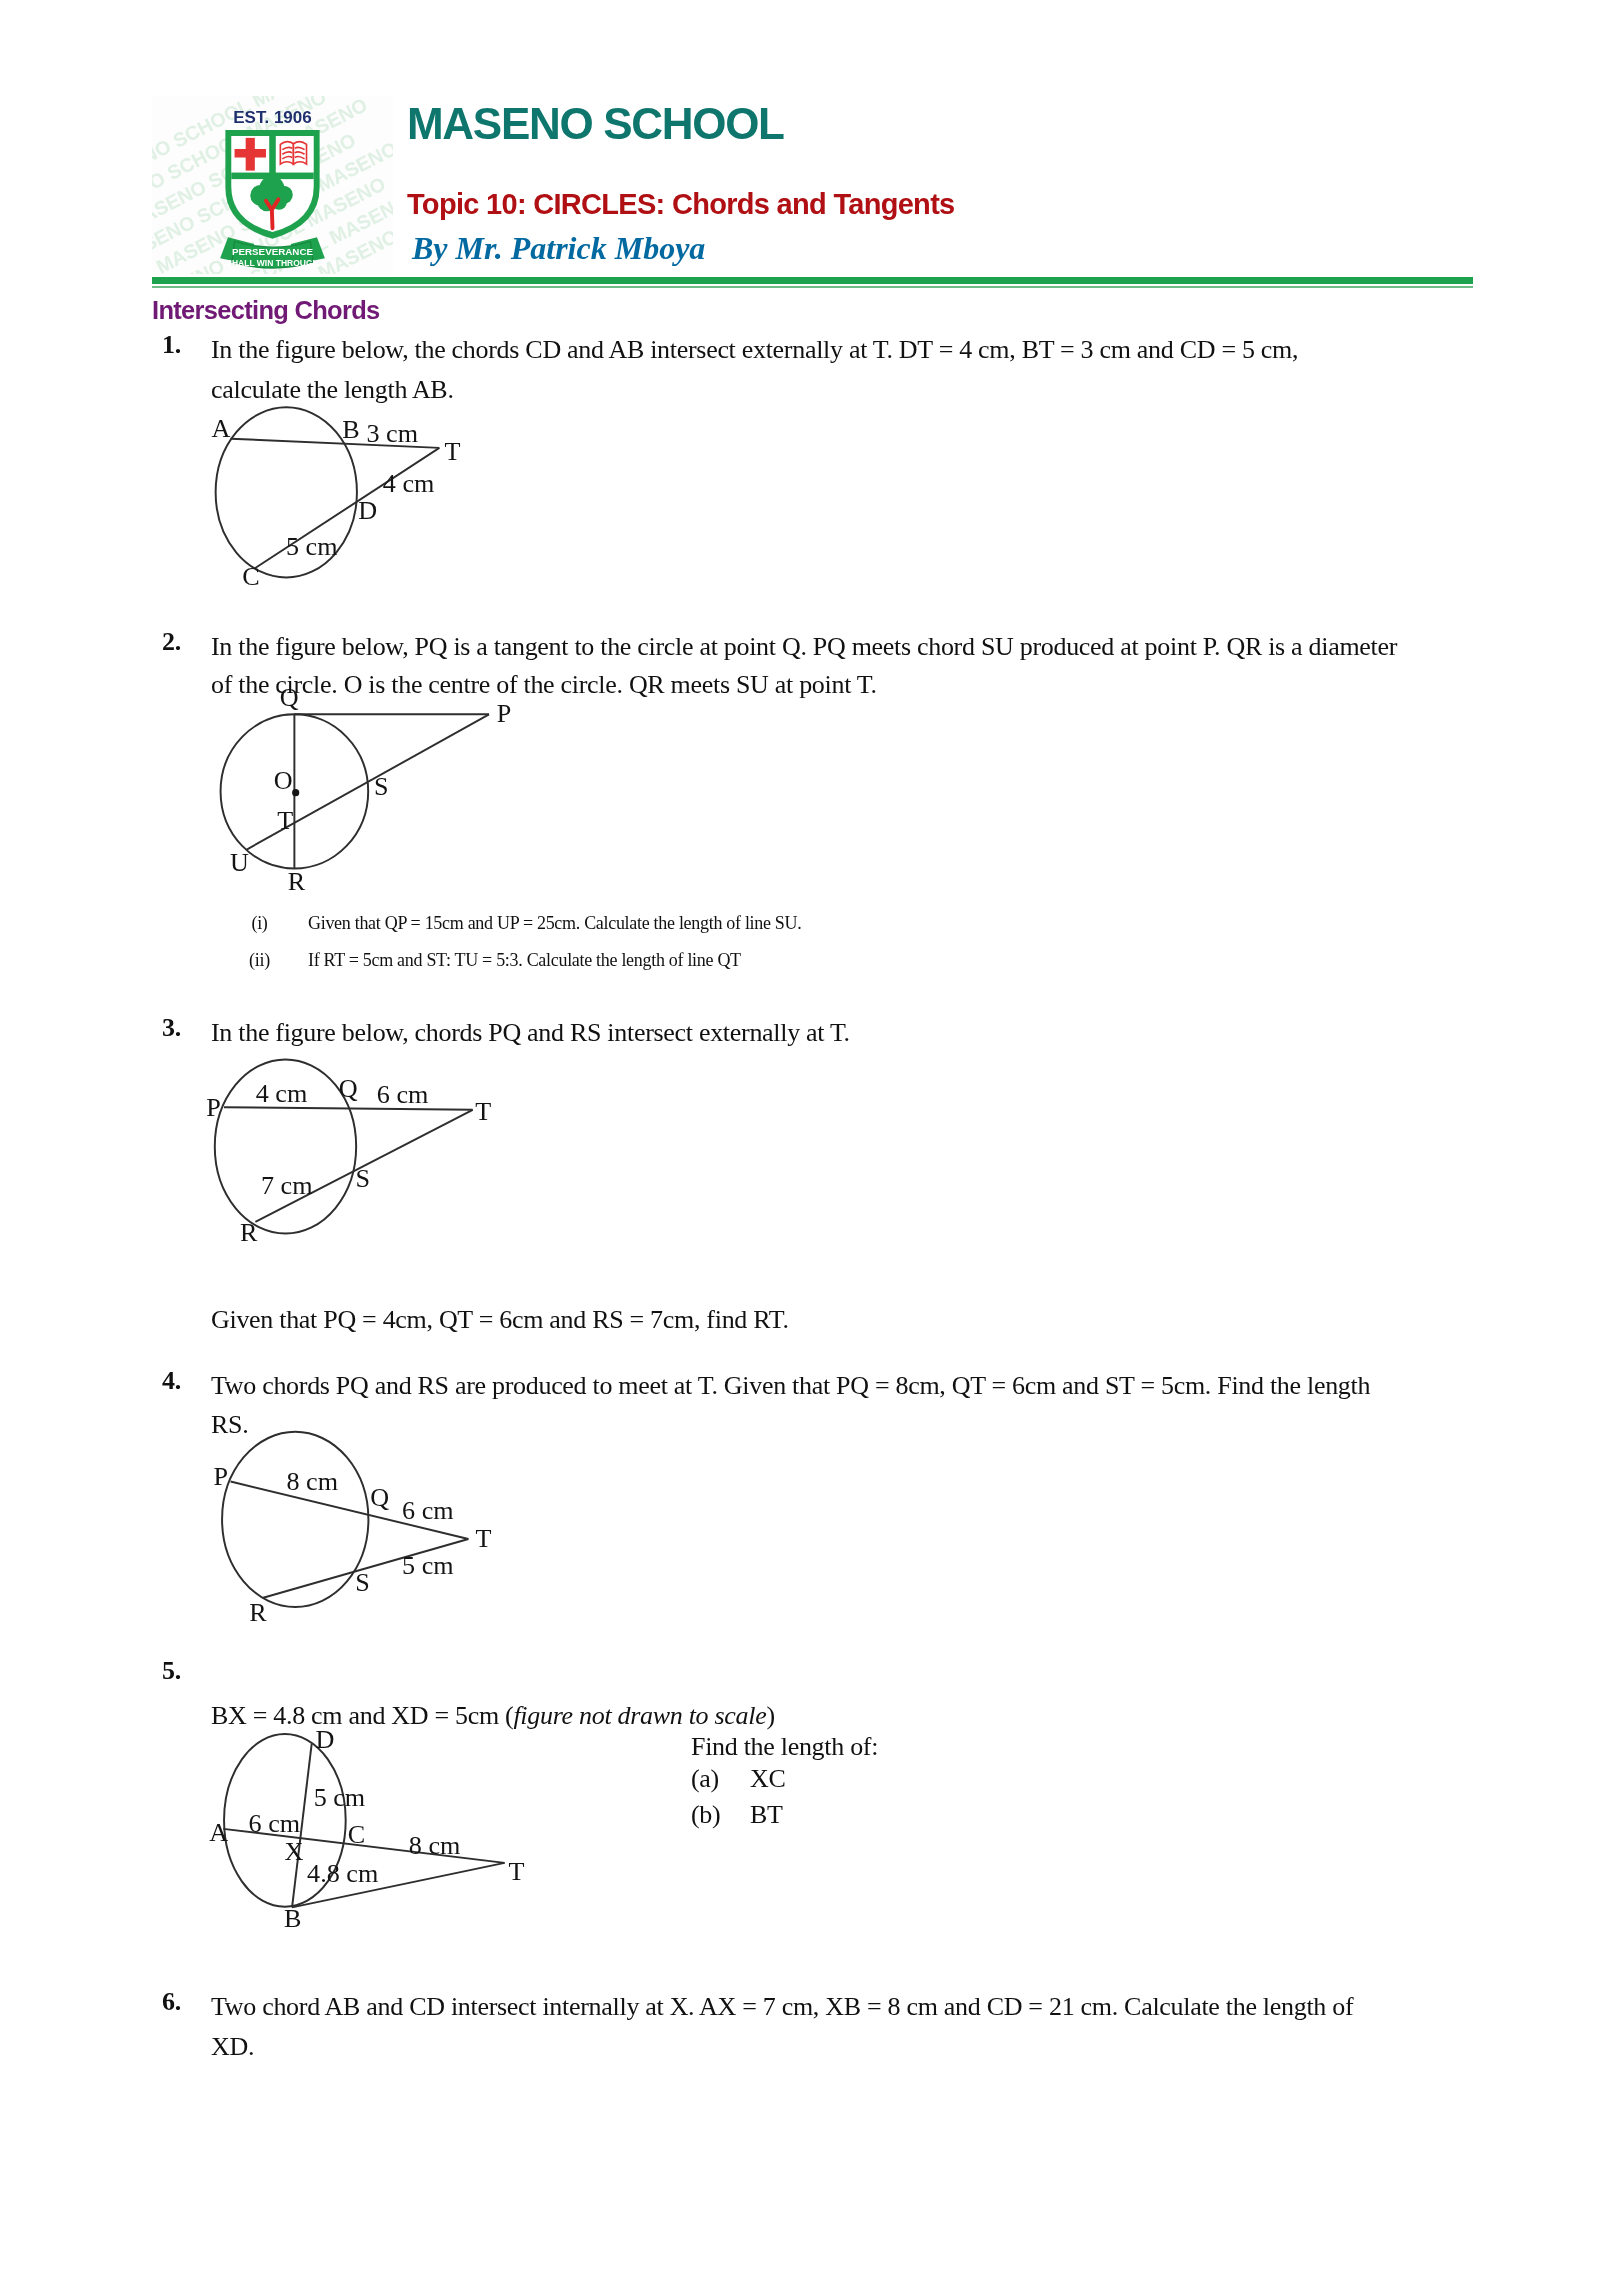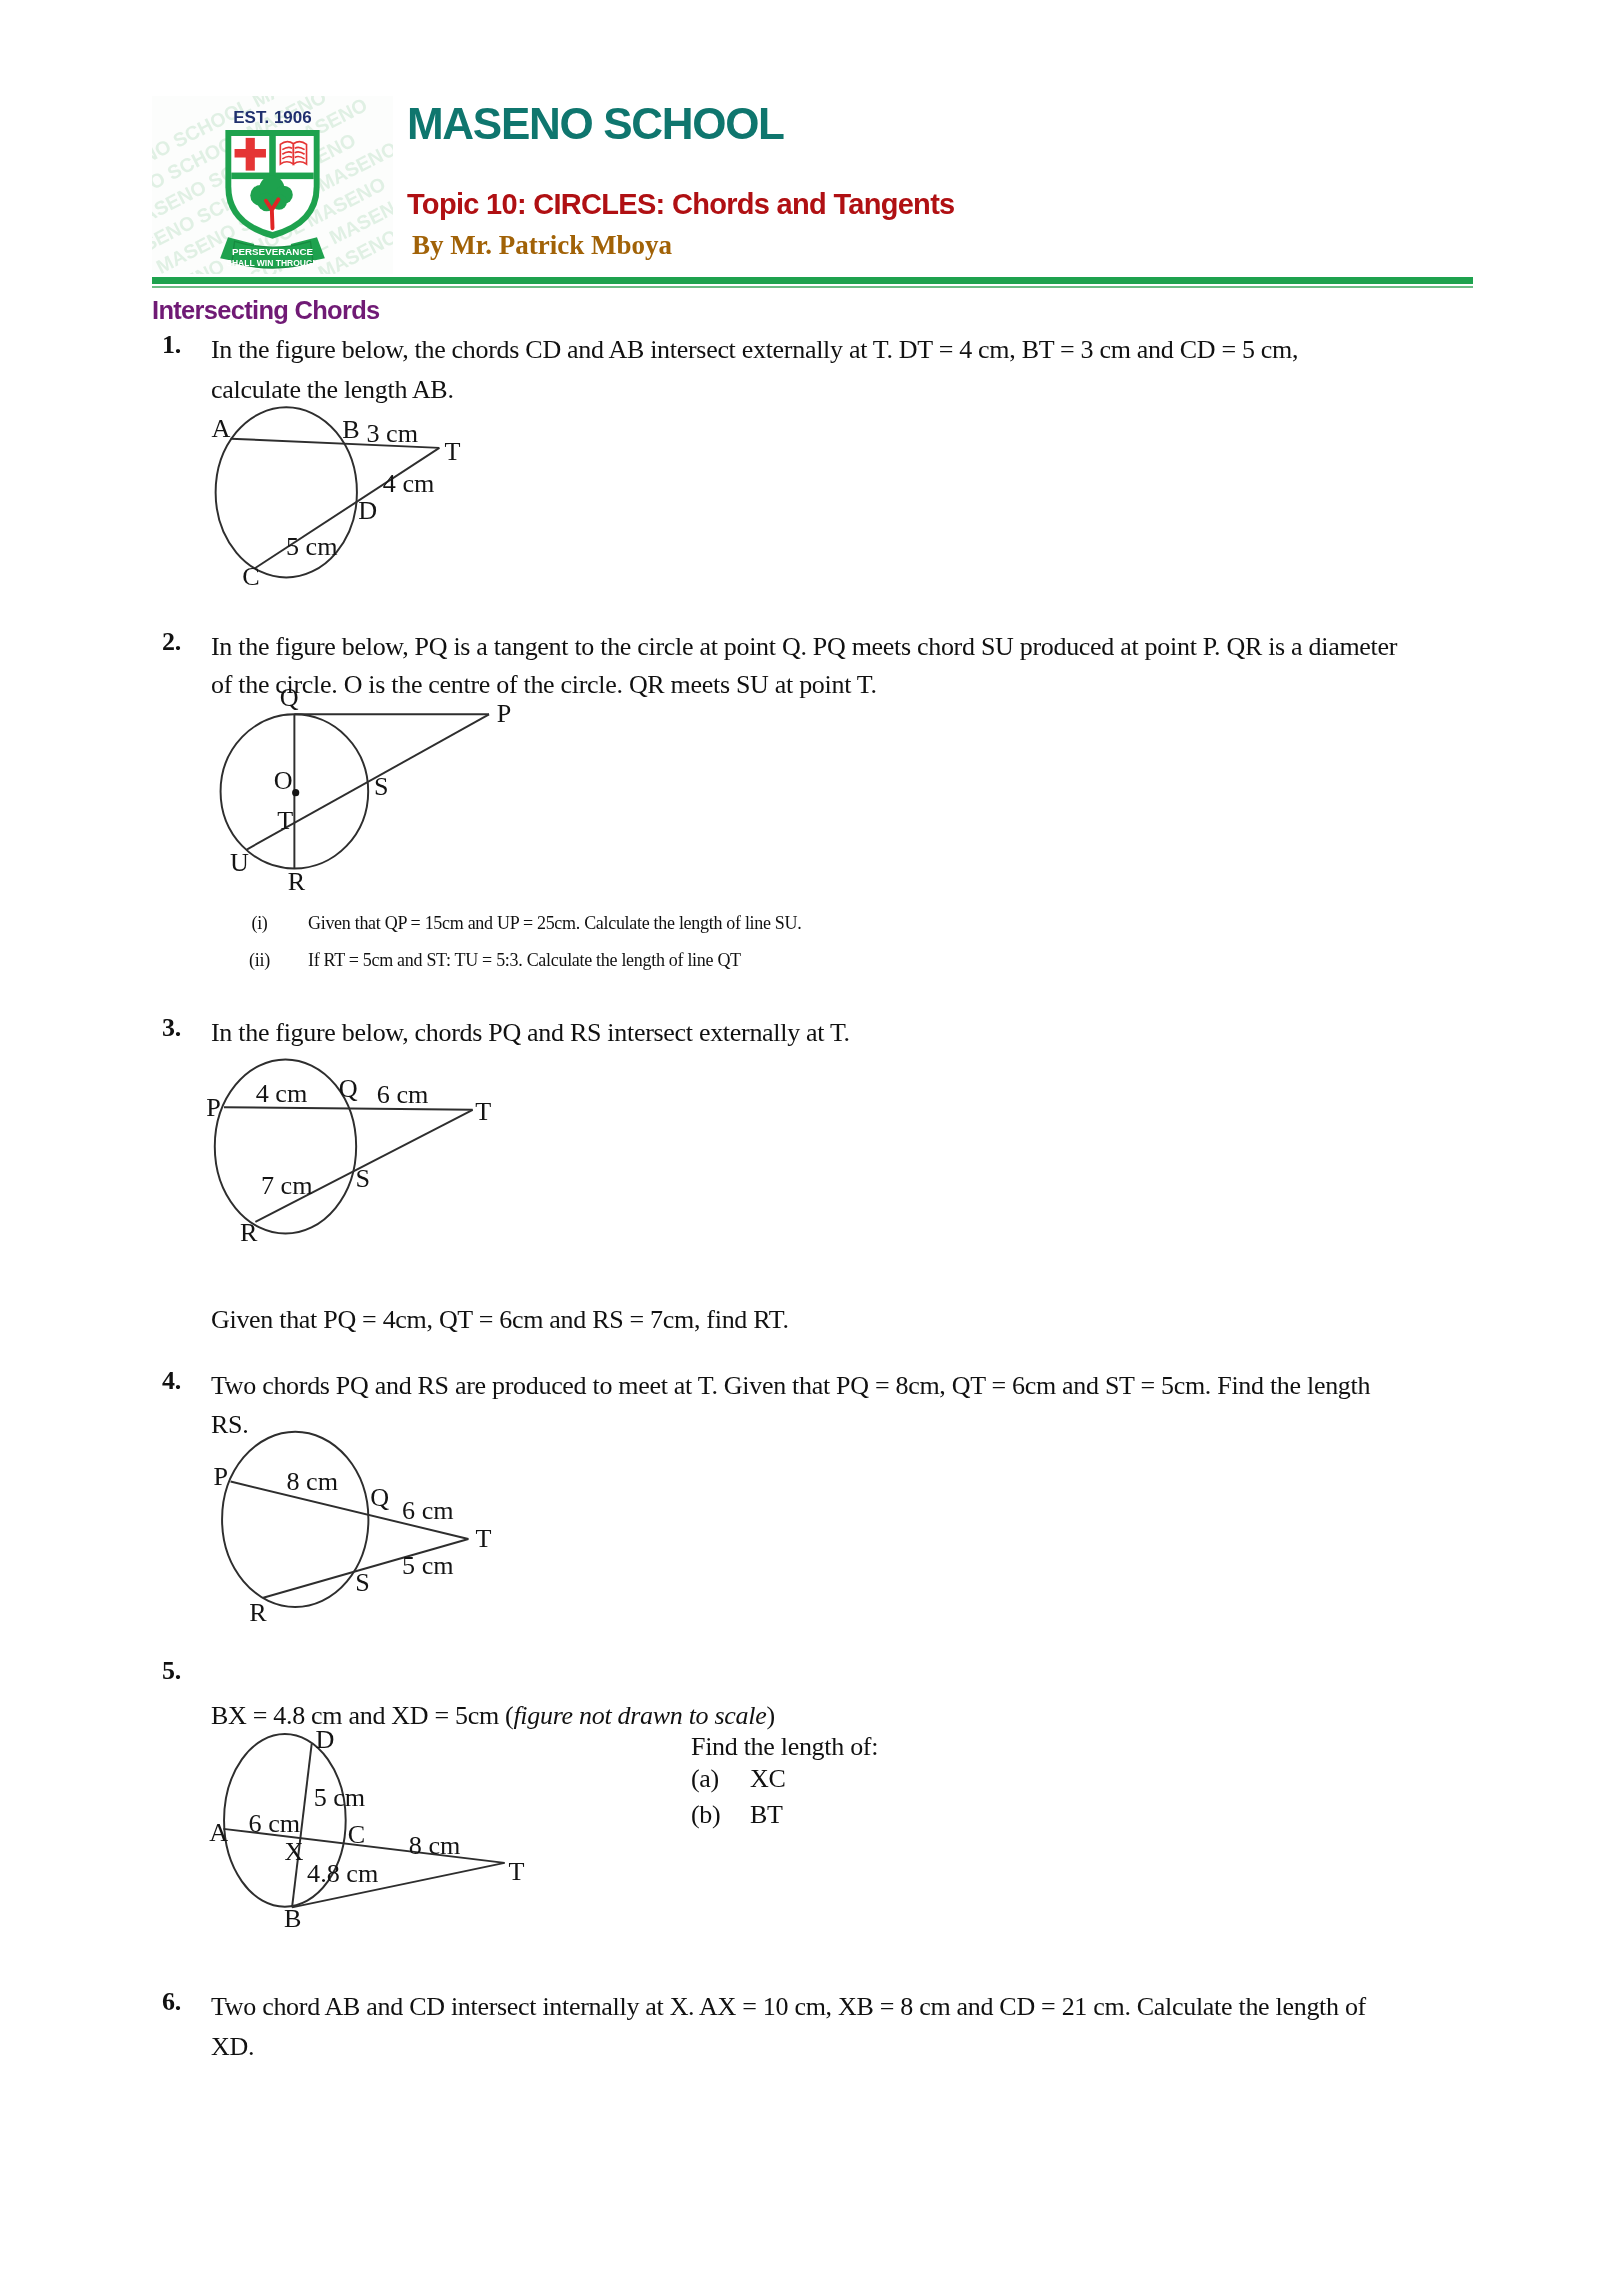--- a/index.html
+++ b/index.html
@@ -18,21 +18,21 @@
     font-weight:800;font-size:44px;letter-spacing:-1.3px;
     color:#0f766e;white-space:nowrap;
   }
   .topic-title{
     font-family:"Liberation Sans",sans-serif;
     font-weight:600;font-size:29px;letter-spacing:-0.7px;
     color:#B01013;white-space:nowrap;
   }
   .author-line{
     font-family:"Liberation Serif",serif;
-    font-weight:700;font-size:27px;color:#a16207;white-space:nowrap;
+    font-weight:700;font-size:32px;color:#0369a1;white-space:nowrap;font-style:italic;
   }
   .rule-thick{height:6.5px;background:#1EA24E;}
   .rule-gap{height:2px;background:transparent;}
   .rule-thin{height:2.6px;background:#6dbd85;}
   
   .section-heading{
     font-family:"Liberation Sans",sans-serif;
     font-weight:700;font-size:25.5px;letter-spacing:-0.7px;
     color:#701a75;white-space:nowrap;
   }
@@ -228,17 +228,17 @@
 
   <div class="abs qline" style="left:691px;top:1727px;">Find the length of:</div>
   <div class="abs siderow" style="left:691px;top:1764px;">
     <span class="sidelabel">(a)</span><span>XC</span>
   </div>
   <div class="abs siderow" style="left:691px;top:1800px;">
     <span class="sidelabel">(b)</span><span>BT</span>
   </div>
 
   <div class="abs qnum" style="left:162px;top:1987px;">6.</div>
-  <div class="abs qline" style="left:211px;top:1987px;">Two chord AB and CD intersect internally at X. AX = 10 cm, XB = 8 cm and CD = 21 cm. Calculate the length of</div>
+  <div class="abs qline" style="left:211px;top:1987px;">Two chord AB and CD intersect internally at X. AX = 7 cm, XB = 8 cm and CD = 21 cm. Calculate the length of</div>
   <div class="abs qline" style="left:211px;top:2027px;">XD.</div>
 
 </div>
 
 
 </body></html>

